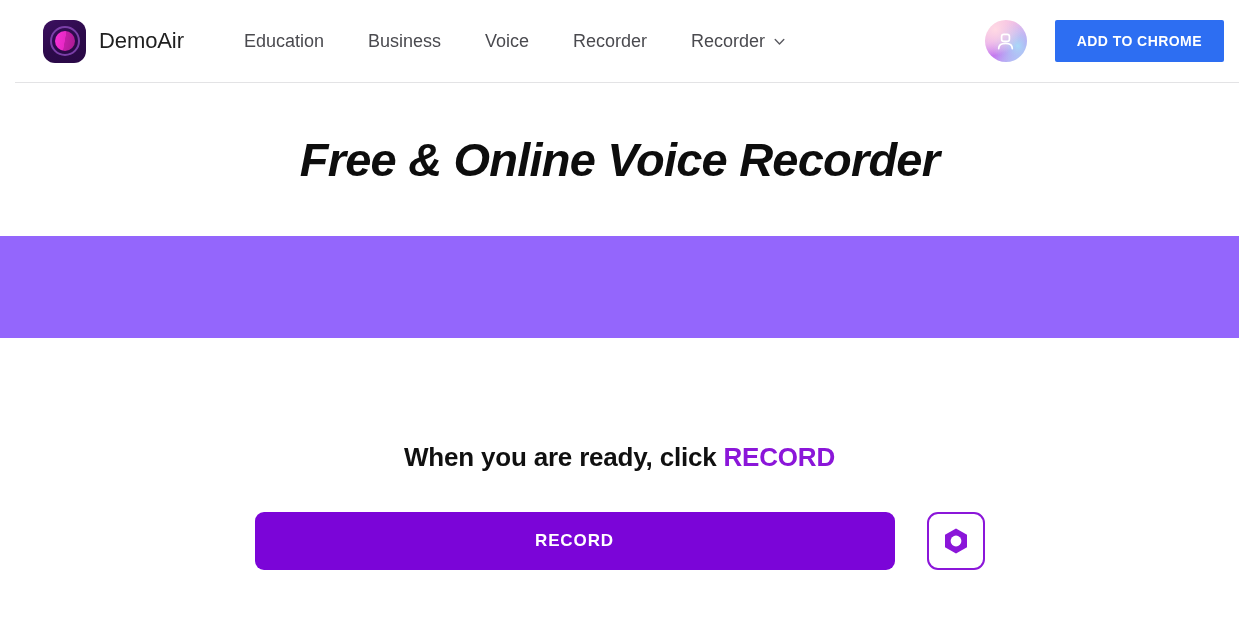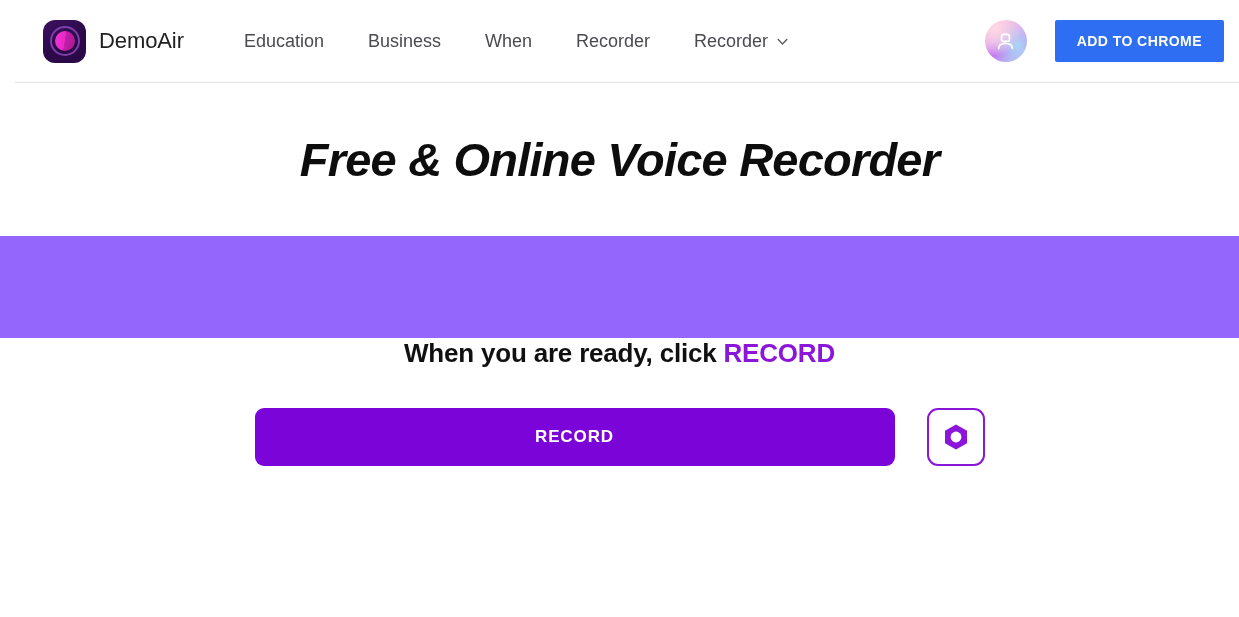--- a/index.html
+++ b/index.html
@@ -155,20 +155,21 @@
     width: 100%;
     height: 102px;
     background: #9466fc;
   }
 
   
   .record-section {
     display: flex;
     flex-direction: column;
     align-items: center;
+    padding-top: 104px;
   }
 
   .ready-line {
     font-size: 26px;
     font-weight: bold;
     color: #101010;
     letter-spacing: -0.2px;
     margin-bottom: 39px;
     text-align: center;
   }
@@ -226,21 +227,21 @@
 
     <div class="nav-item">
       <span>Education</span>
     </div>
 
     <div class="nav-item">
       <span>Business</span>
     </div>
 
     <div class="nav-item">
-      <span>When</span>
+      <span>Voice</span>
     </div>
 
     <div class="nav-item">
       <span>Recorder</span>
     </div>
 
     <div class="nav-item">
       <span>Recorder</span>
       <span class="chev">
         <svg width="13" height="13" viewBox="0 0 13 13" fill="none">

